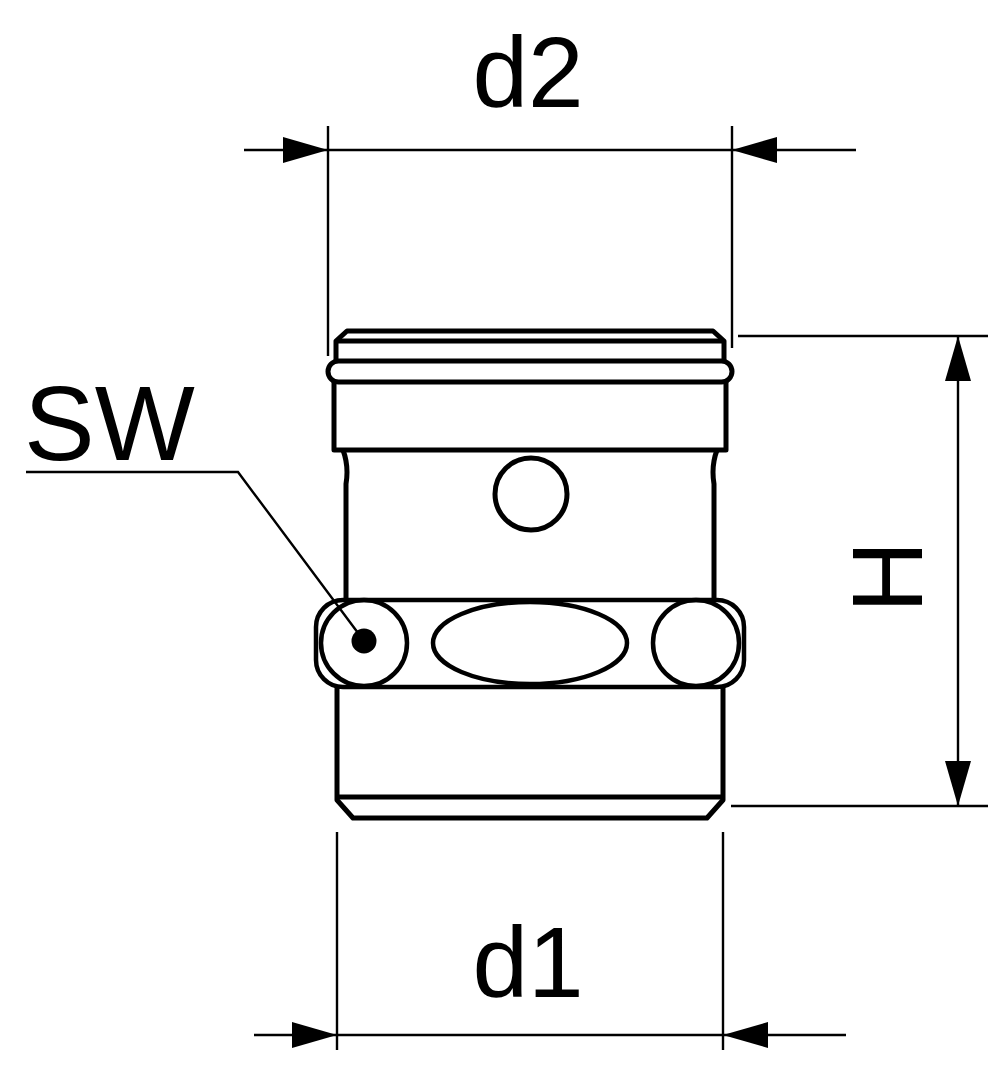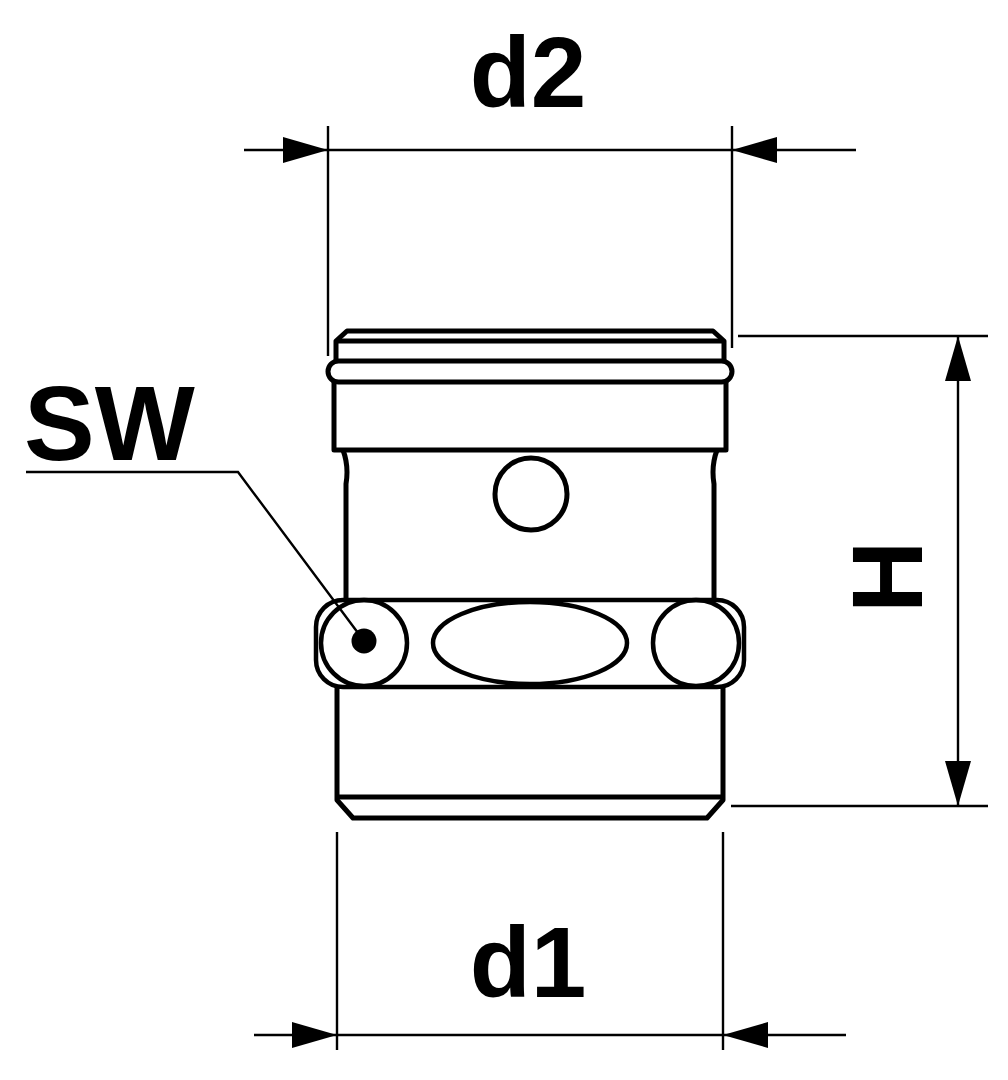--- a/index.html
+++ b/index.html
@@ -10,21 +10,20 @@
     margin:0;
     padding:0;
     background:var(--bg);
   }
   .stage{
     position:relative;
     width:1000px;
     height:1080px;
     background:var(--bg);
     overflow:hidden;
-    font-weight:bold;
   }
   svg{display:block}
   .outline{
     stroke:var(--line);
     stroke-width:5;
     fill:none;
     stroke-linejoin:round;
     stroke-linecap:butt;
   }
   .mid{

